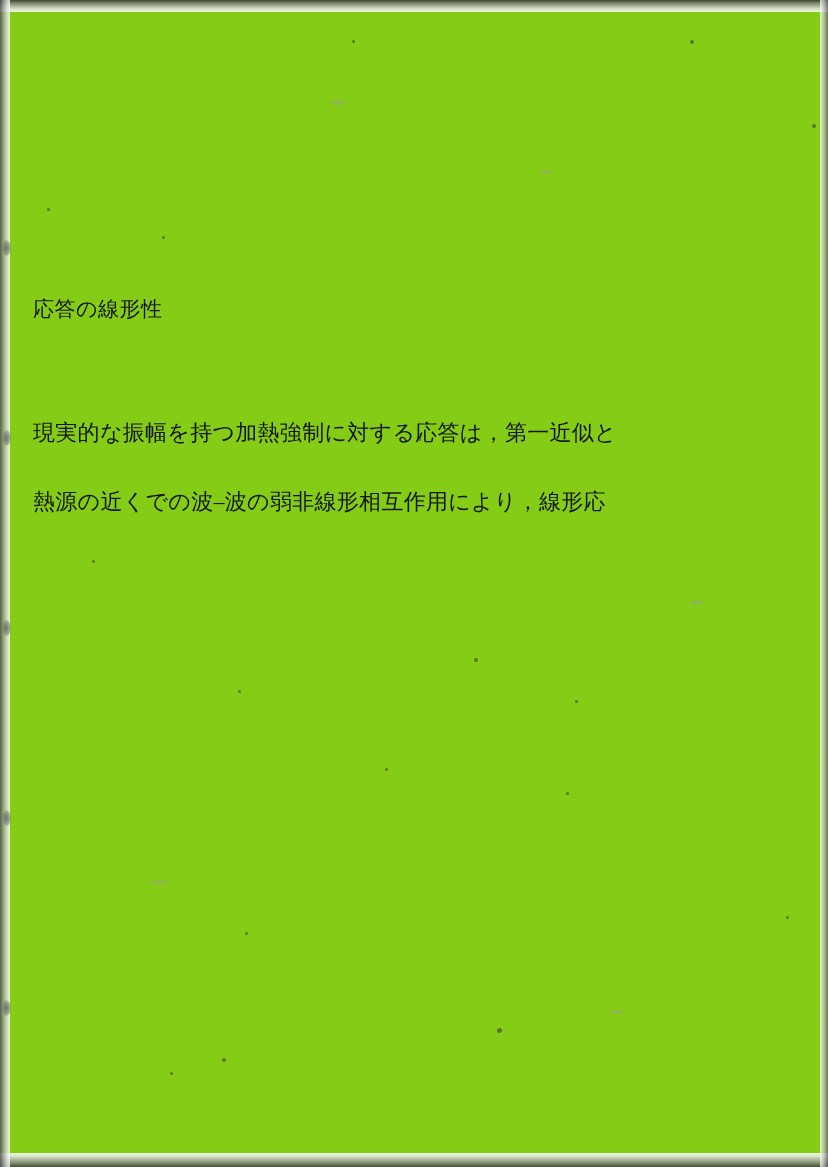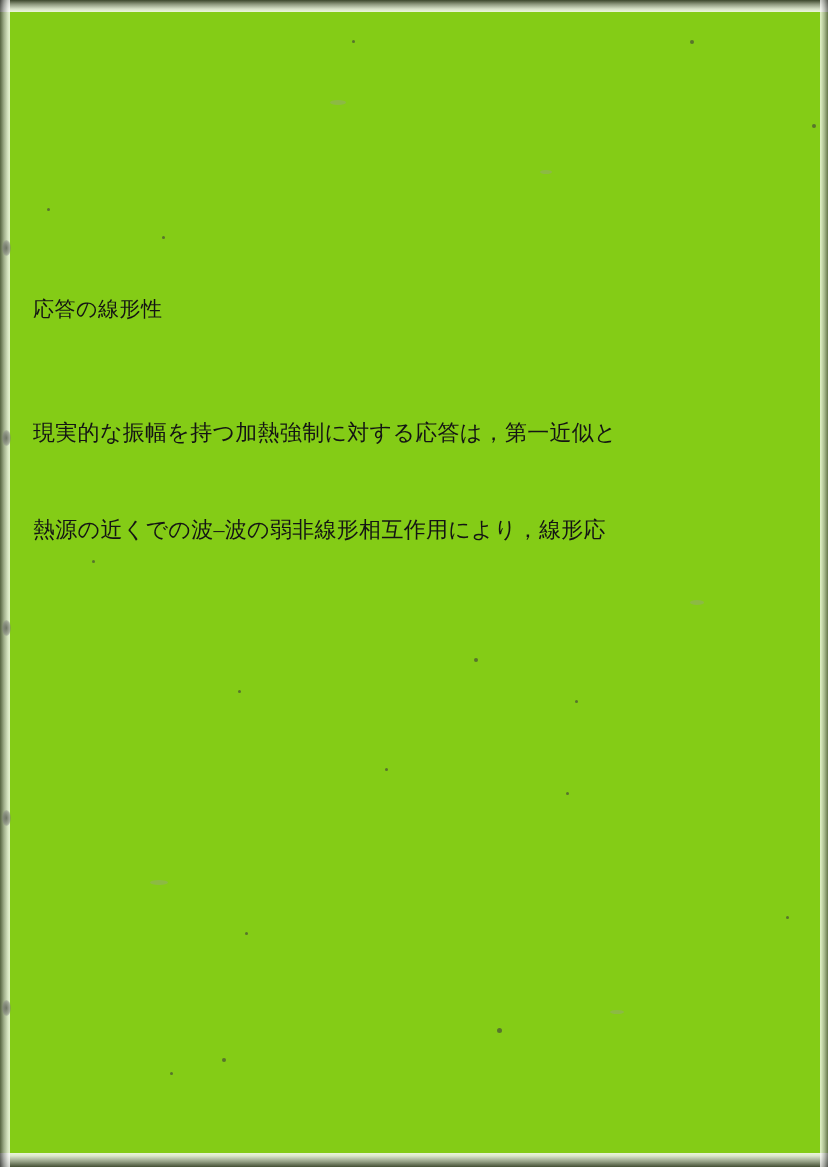--- a/index.html
+++ b/index.html
@@ -75,21 +75,21 @@
   .para {
     position: absolute;
     left: 33px;
     width: 730px;
     font-size: 22px;
     line-height: 34px;
     color: #141414;
     letter-spacing: 0.3px;
   }
   .para-1 { top: 388px; margin-top: 28px; }
-  .para-2 { top: 513px; font-family: Liberation Serif, serif; }
+  .para-2 { top: 485px; font-family: Liberation Serif, serif; }
   .para .line { display: block; white-space: nowrap; }
   
   .speck {
     position: absolute;
     background: #3a3a3a;
     border-radius: 50%;
     opacity: 0.6;
   }
   .smudge {
     position: absolute;

